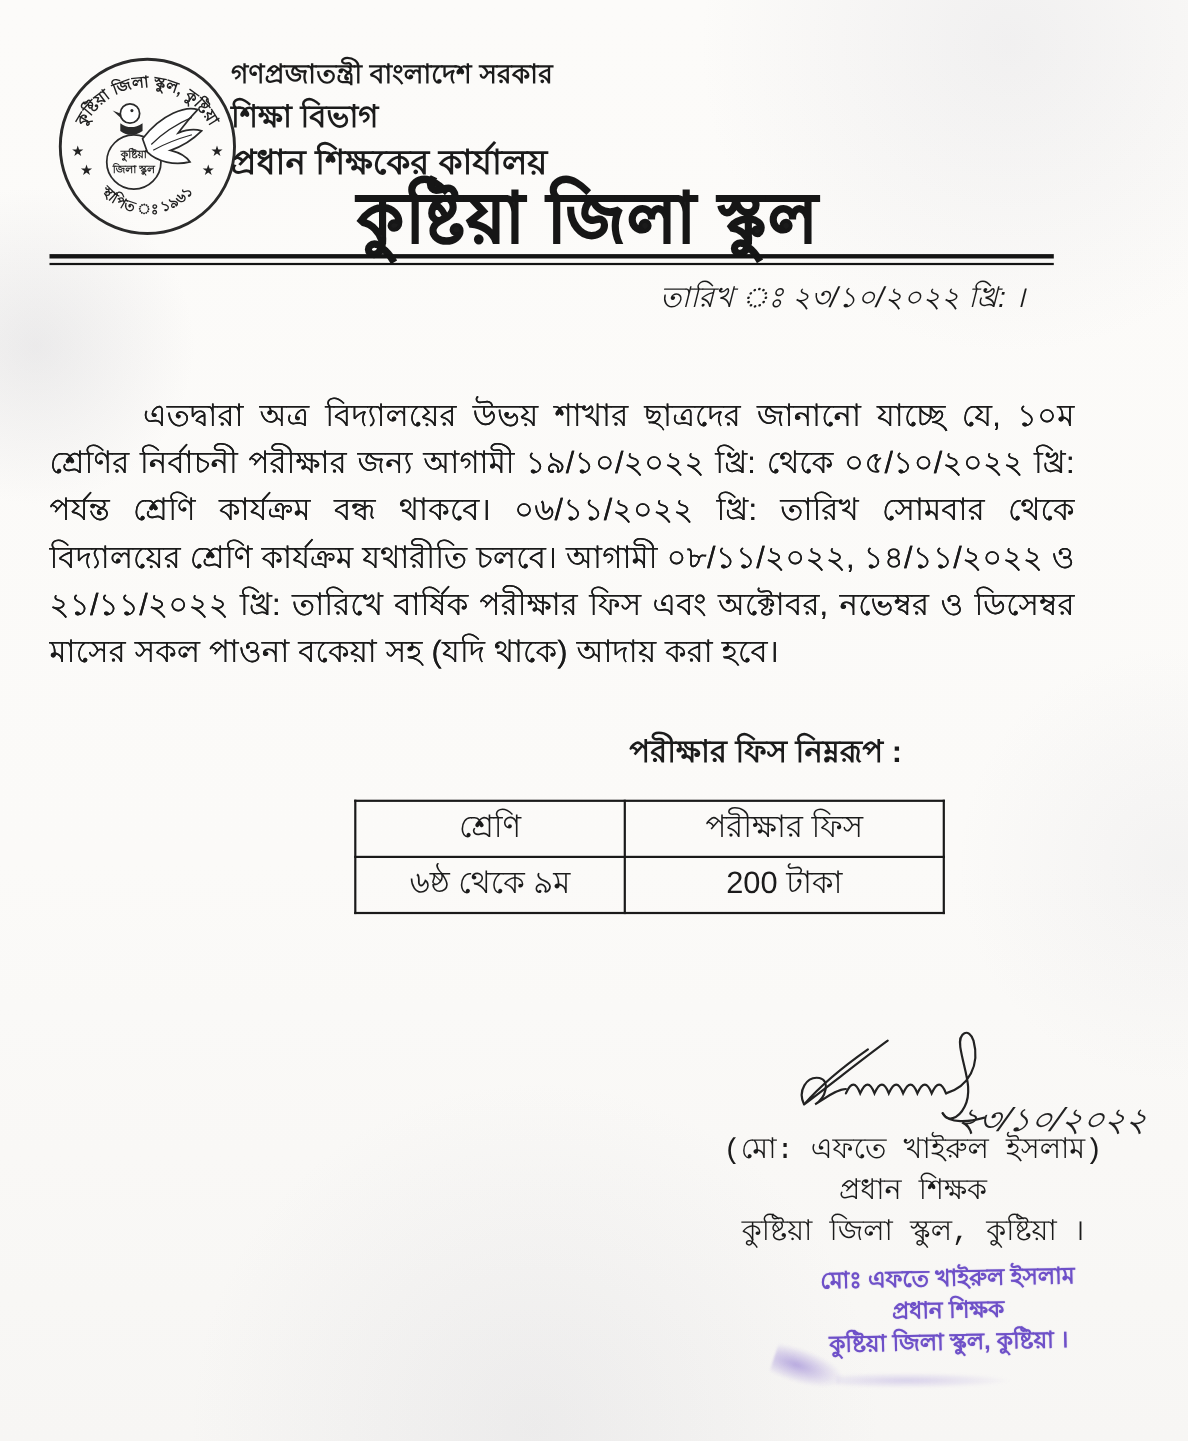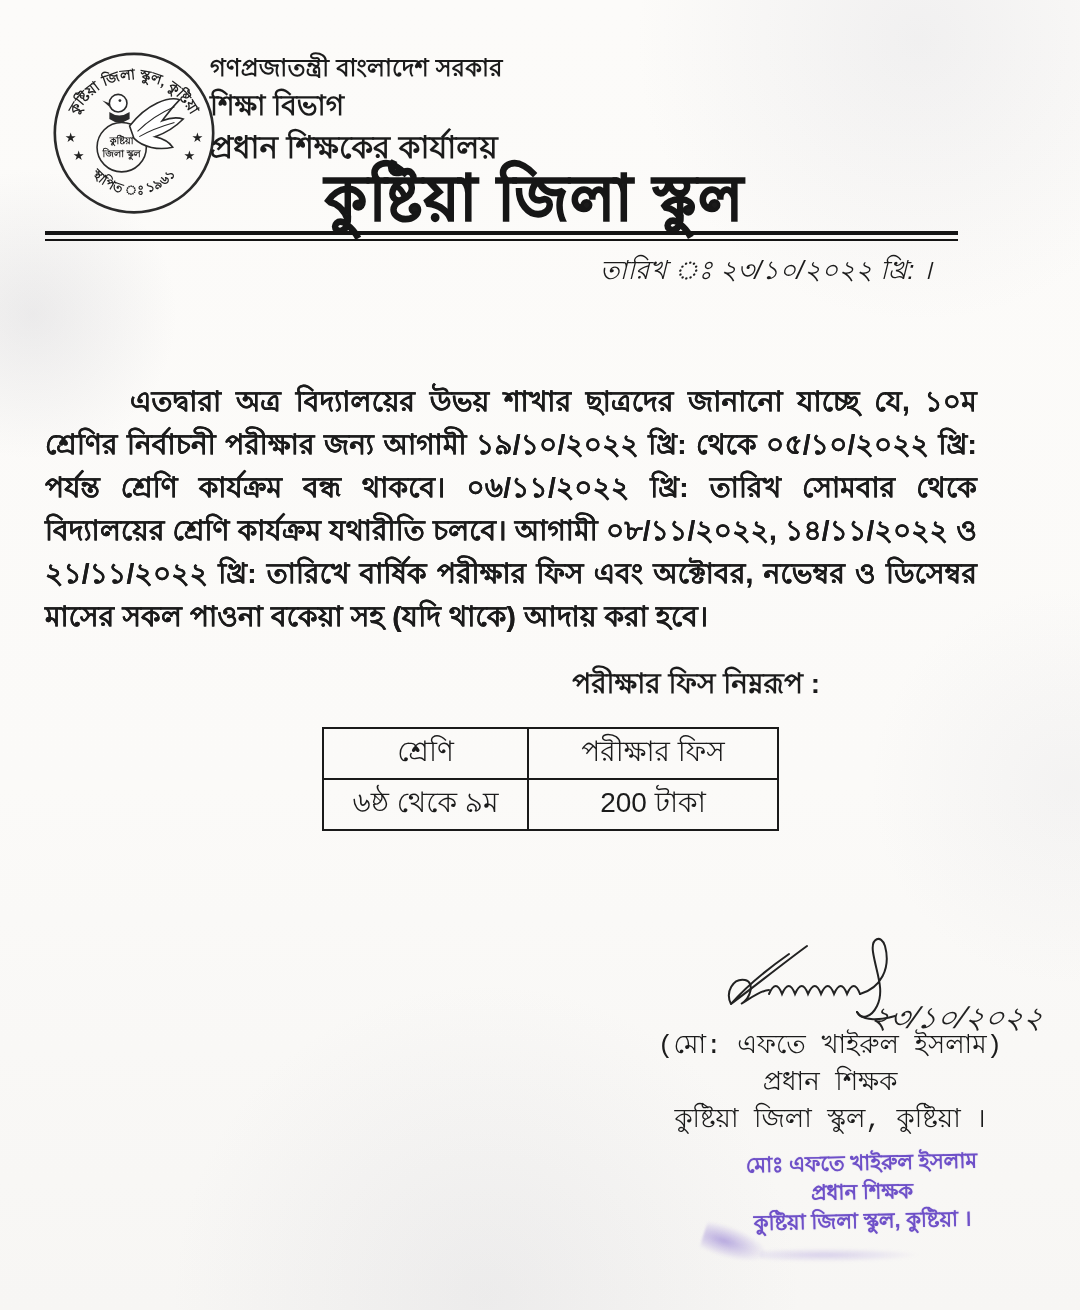--- a/index.html
+++ b/index.html
@@ -38,39 +38,38 @@
   .header-divider{
     position:absolute;left:45px;top:231px;width:913px;height:4px;
     border-top:4px solid #141414;border-bottom:2px solid #141414;
   }
   .date-line{
     position:absolute;top:250px;right:148px;
     font-size:26px;letter-spacing:.3px;font-style:italic;
   }
   
   .notice-paragraph{
-    position:absolute;left:45px;top:380px;width:932px;
+    position:absolute;left:45px;top:356px;width:932px;
     font-size:28px;line-height:43px;text-align:justify;
     text-indent:85px;letter-spacing:.2px;
     text-shadow:0 0 .5px #1b1b1b;
-    font-weight:bold;
   }
   .fees-caption{
     position:absolute;left:220px;top:662px;width:600px;text-align:right;
     font-size:28px;font-weight:bold;
   }
   table.fees{
     position:absolute;left:322px;top:727px;
     border-collapse:collapse;
     font-size:28px;
   }
   table.fees td{
     border:2.5px solid #1a1a1a;
     text-align:center;
-    padding:1px 4px;
+    padding:1px 24px;
     height:35px;
     margin-top:16px;
   }
   table.fees td.c1{width:195px;}
   table.fees td.c2{width:240px;}
   
   .sig-scribble{position:absolute;left:685px;top:928px;width:380px;height:112px;}
   .sig-block{
     position:absolute;left:620px;top:1028px;width:420px;text-align:center;
     font-size:26px;line-height:37px;font-family:Liberation Mono, monospace;

